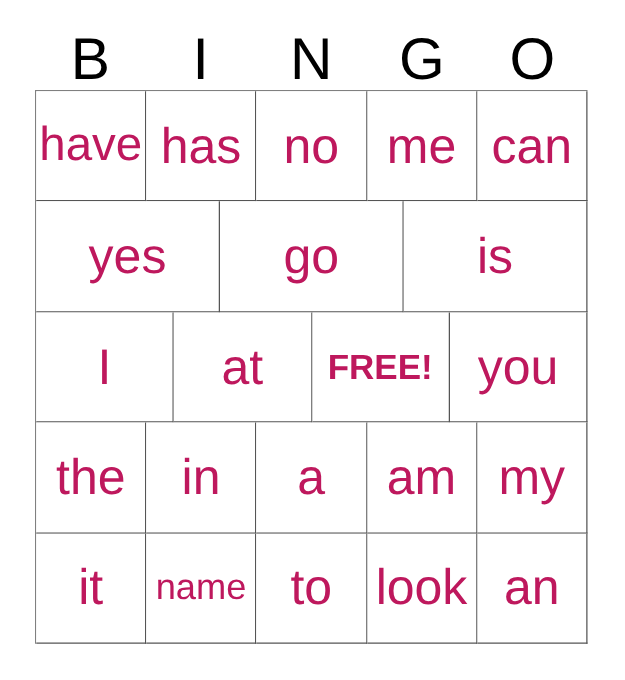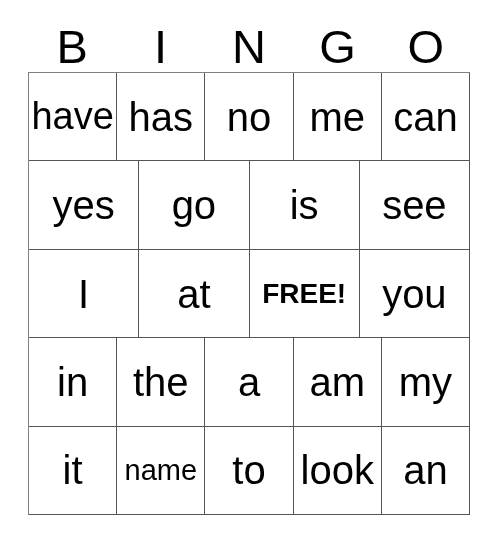--- a/index.html
+++ b/index.html
@@ -74,21 +74,21 @@
     align-items: center;
     justify-content: center;
     overflow: hidden;
     background: #ffffff;
   }
   .cell-text {
     font-size: 40px;
     line-height: 1.05;
     white-space: nowrap;
     text-align: right;
-    color: #000000;
+    color: #be185d;
     display: block;
   }
   .cell-text.free-space {
     font-size: 28px;
     font-weight: bold;
   }
 </style>
 </head>
 <body>
 
@@ -123,44 +123,41 @@
       <div class="bingo-row">
         <div class="bingo-cell">
           <span class="cell-text">yes</span>
         </div>
         <div class="bingo-cell">
           <span class="cell-text">go</span>
         </div>
         <div class="bingo-cell">
           <span class="cell-text">is</span>
         </div>
-        <div class="bingo-cell">
-          <span class="cell-text">see</span>
-        </div>
       </div>
       <div class="bingo-row">
         <div class="bingo-cell">
           <span class="cell-text">I</span>
         </div>
         <div class="bingo-cell">
           <span class="cell-text">at</span>
         </div>
         <div class="bingo-cell">
           <span class="cell-text free-space">FREE!</span>
         </div>
         <div class="bingo-cell">
           <span class="cell-text">you</span>
         </div>
       </div>
       <div class="bingo-row">
         <div class="bingo-cell">
-          <span class="cell-text">in</span>
+          <span class="cell-text">the</span>
         </div>
         <div class="bingo-cell">
-          <span class="cell-text">the</span>
+          <span class="cell-text">in</span>
         </div>
         <div class="bingo-cell">
           <span class="cell-text">a</span>
         </div>
         <div class="bingo-cell">
           <span class="cell-text">am</span>
         </div>
         <div class="bingo-cell">
           <span class="cell-text">my</span>
         </div>

